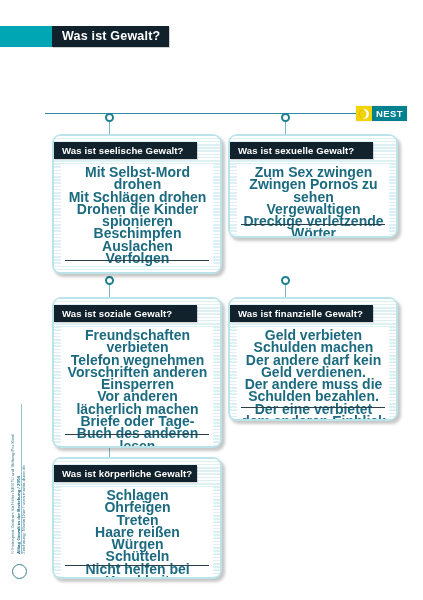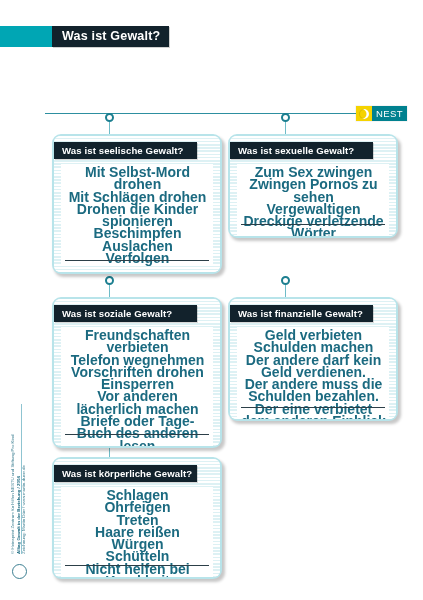--- a/index.html
+++ b/index.html
@@ -85,21 +85,21 @@
     width: 10px;
     height: 10px;
     border-radius: 50%;
     background: #f5d300;
     box-shadow: inset -2.5px 0 0 #ffffff, inset 0 0 0 1px #d8bc00;
   }
   #nest-logo .logo-word {
     background: #00818f;
     color: #ffffff;
     font-size: 9.5px;
-    font-weight: normal;
+    font-weight: bold;
     letter-spacing: 0.4px;
     padding: 0 4px;
     display: flex;
     align-items: center;
     height: 15px;
     box-sizing: border-box;
   }
 
   
   .card {
@@ -321,21 +321,21 @@
 
 <div class="card" style="left:52px; top:297px; height:151px;">
   <div class="card-inner">
     <div class="card-header">
       <span>Was ist soziale Gewalt?</span>
     </div>
     <div class="card-body">
       <ul>
         <li>Freundschaften verbieten</li>
         <li>Telefon wegnehmen</li>
-        <li>Vorschriften drohen</li>
+        <li>Vorschriften anderen</li>
         <li>Einsperren</li>
         <li>Vor anderen lächerlich machen</li>
         <li>Briefe oder Tage-Buch des anderen lesen</li>
         <li>Hinterher-spionieren</li>
       </ul>
     </div>
     <div class="card-rule"></div>
   </div>
 </div>
 

